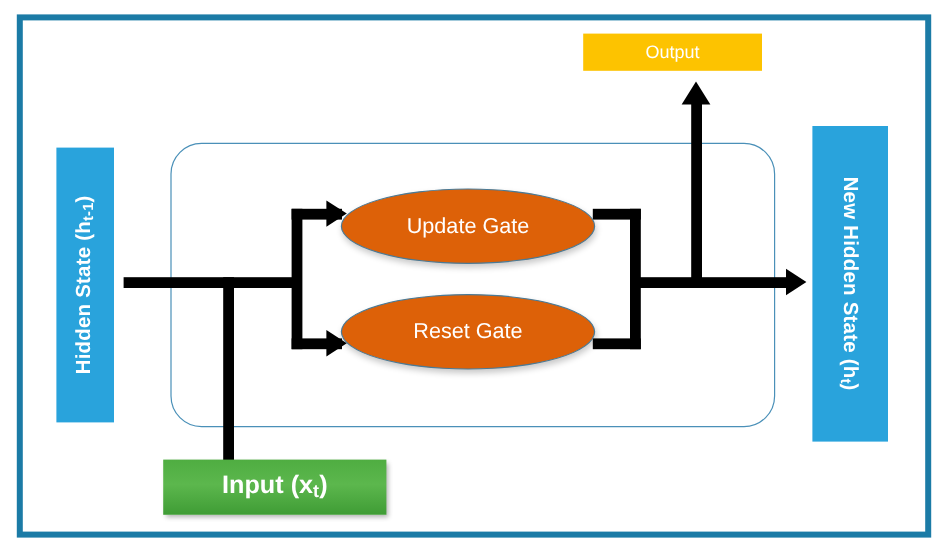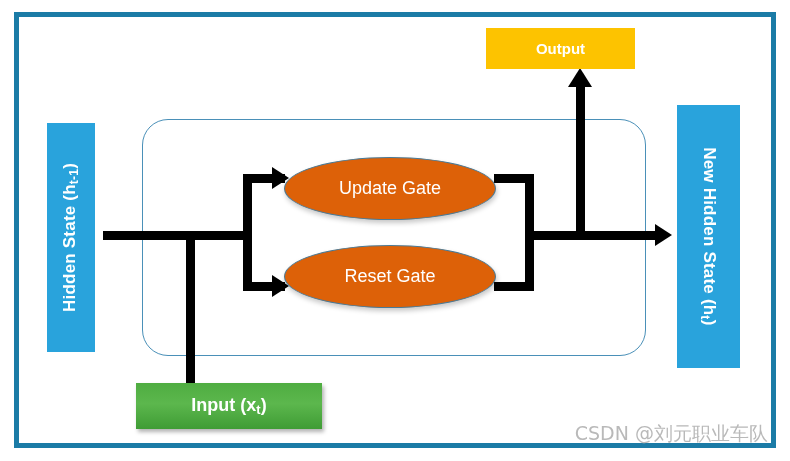--- a/index.html
+++ b/index.html
@@ -77,40 +77,40 @@
   .sub {
     font-size: 0.72em;
     vertical-align: -0.22em;
   }
   
   #output-box {
     position: absolute;
     left: 486px;
     top: 28px;
     width: 149px;
-    height: 41px;
+    height: 31px;
     background: #fdc300;
     color: #ffffff;
     font-size: 15px;
-    font-weight: bold;
+    font-weight: normal;
     display: flex;
     align-items: center;
     justify-content: center;
     box-sizing: border-box;
   }
   
   #input-box {
     position: absolute;
     left: 136px;
     top: 383px;
     width: 186px;
     height: 46px;
     background: linear-gradient(180deg, #4fad41 0%, #5cb74d 45%, #3f9c35 100%);
     color: #ffffff;
-    font-size: 18px;
+    font-size: 21px;
     font-weight: bold;
     display: flex;
     align-items: center;
     justify-content: center;
     box-sizing: border-box;
     box-shadow: 2px 3px 4px rgba(0,0,0,0.30);
   }
   
   .gate {
     position: absolute;
@@ -219,15 +219,14 @@
   </div>
 
   <div class="gate" id="update-gate">
     <span>Update Gate</span>
   </div>
 
   <div class="gate" id="reset-gate">
     <span>Reset Gate</span>
   </div>
 
-  <div id="watermark">CSDN @刘元职业车队</div>
 
 </div>
 
 </body></html>

